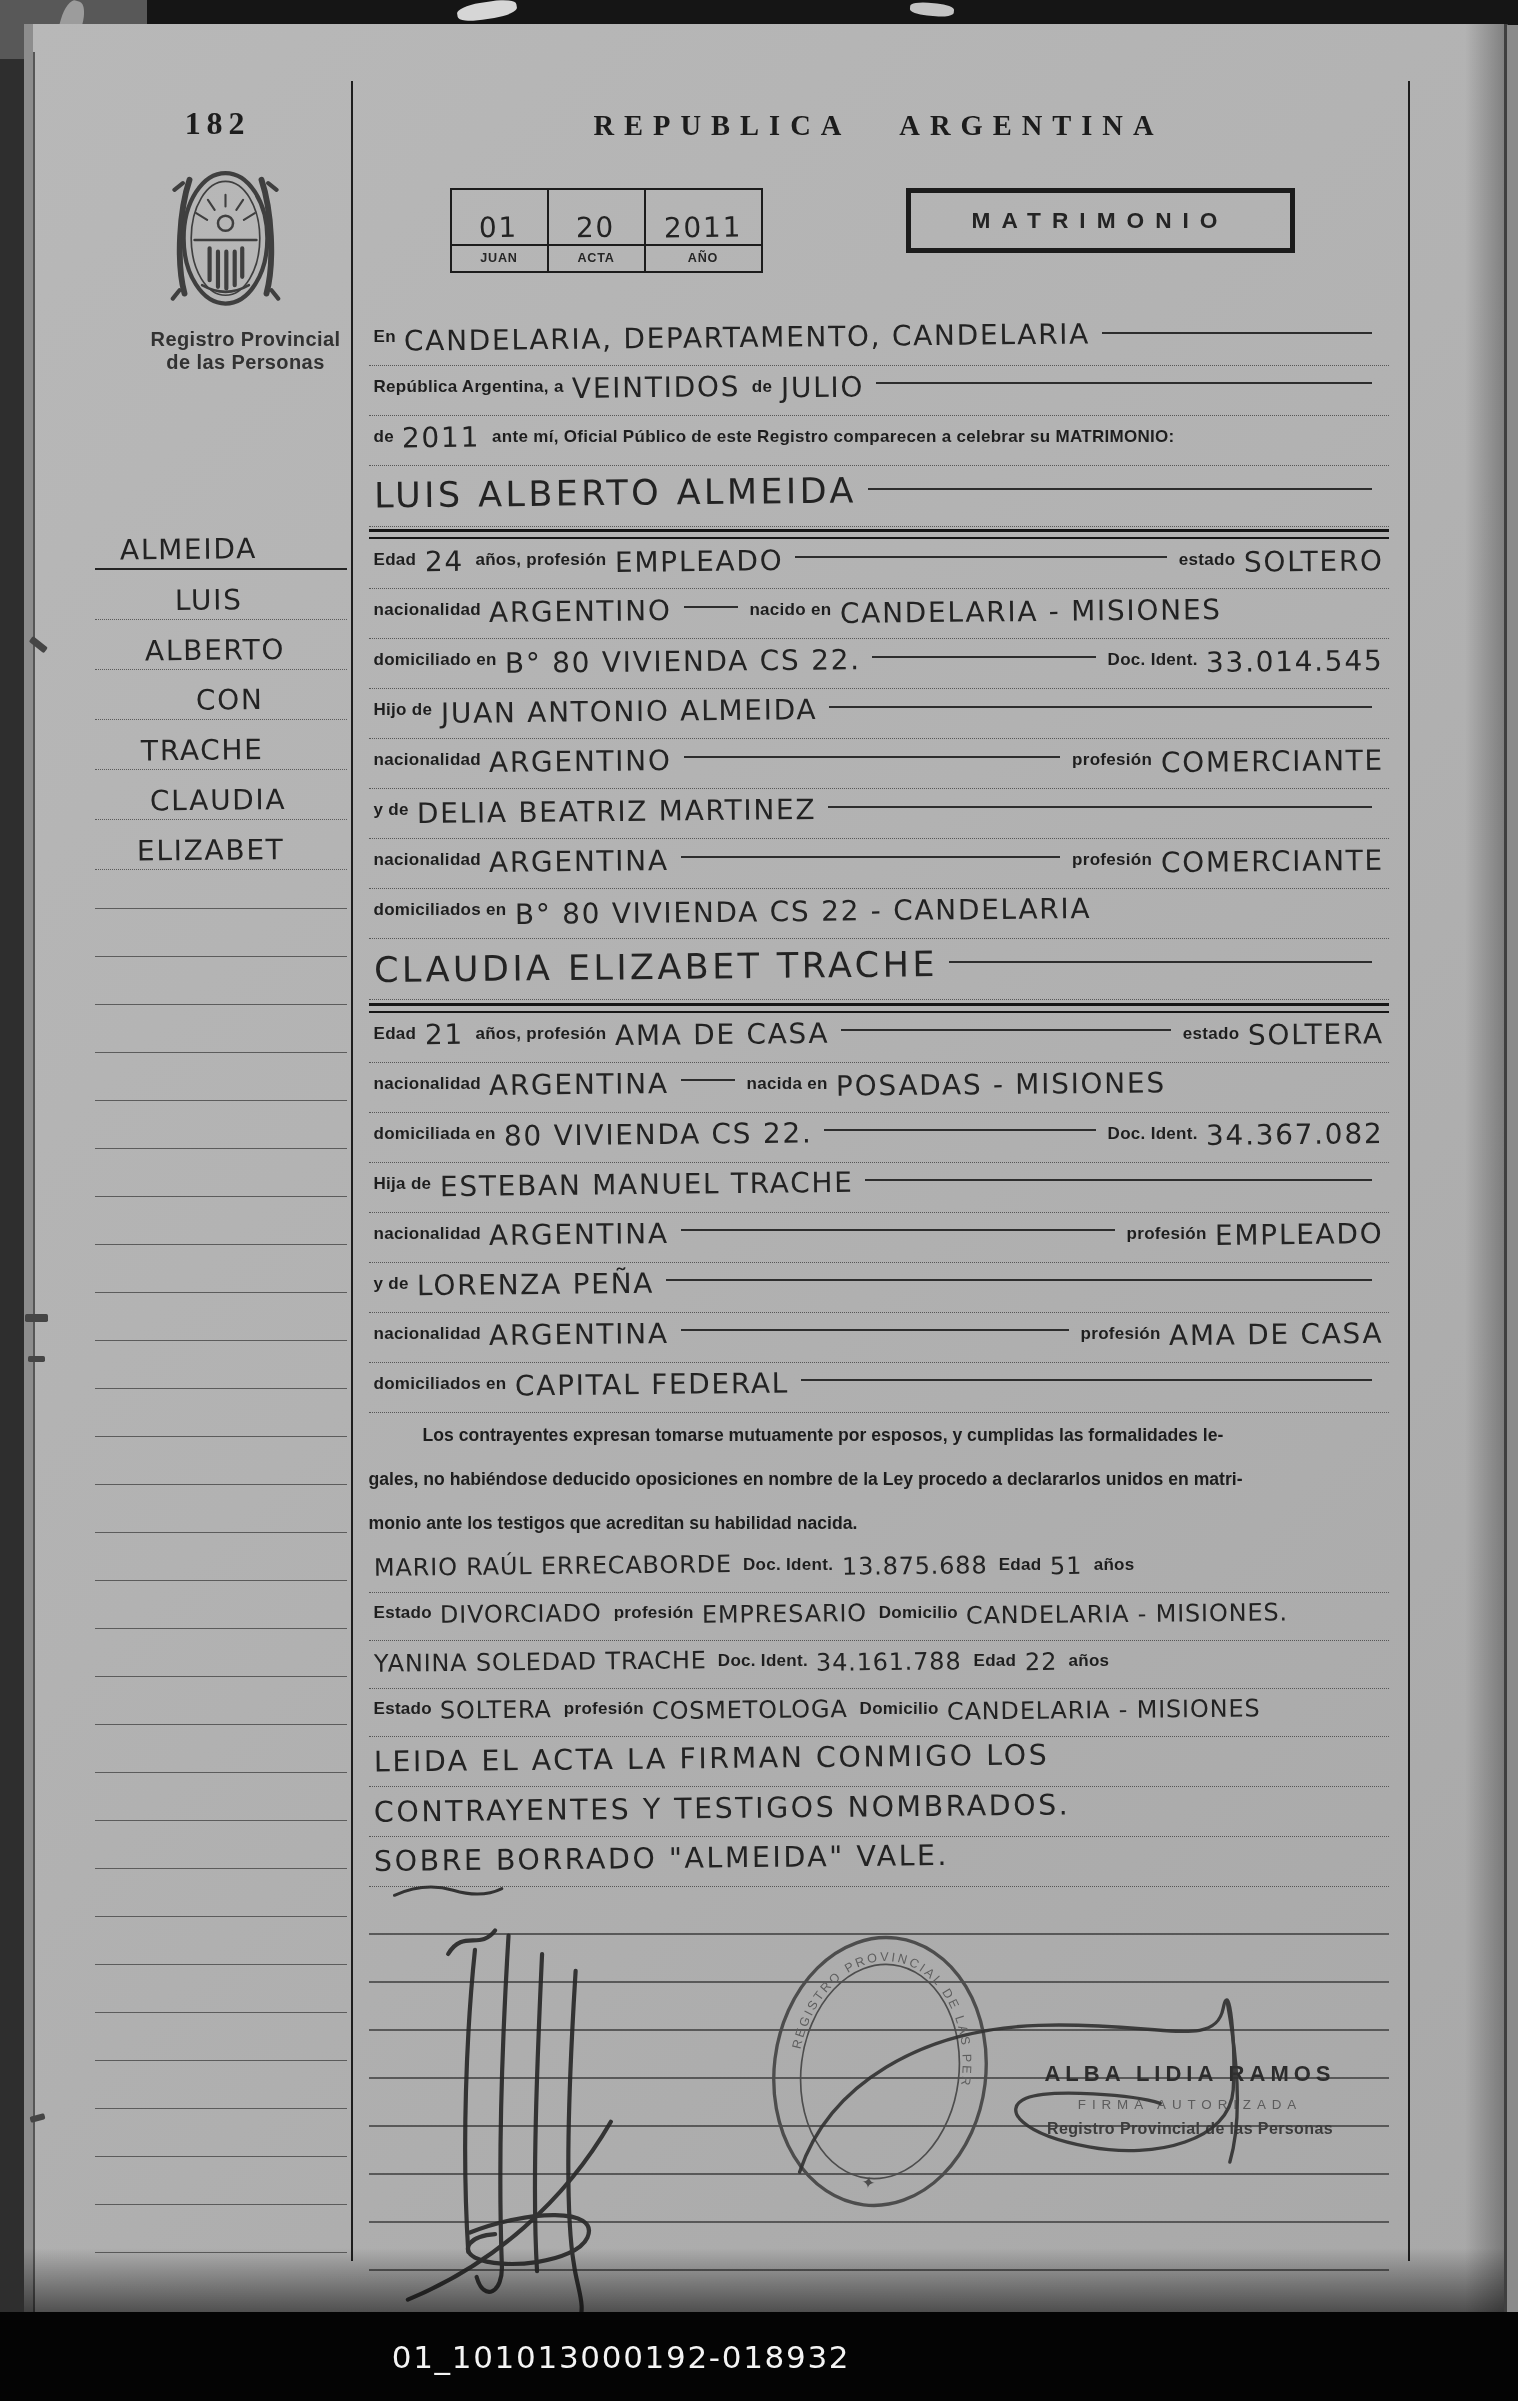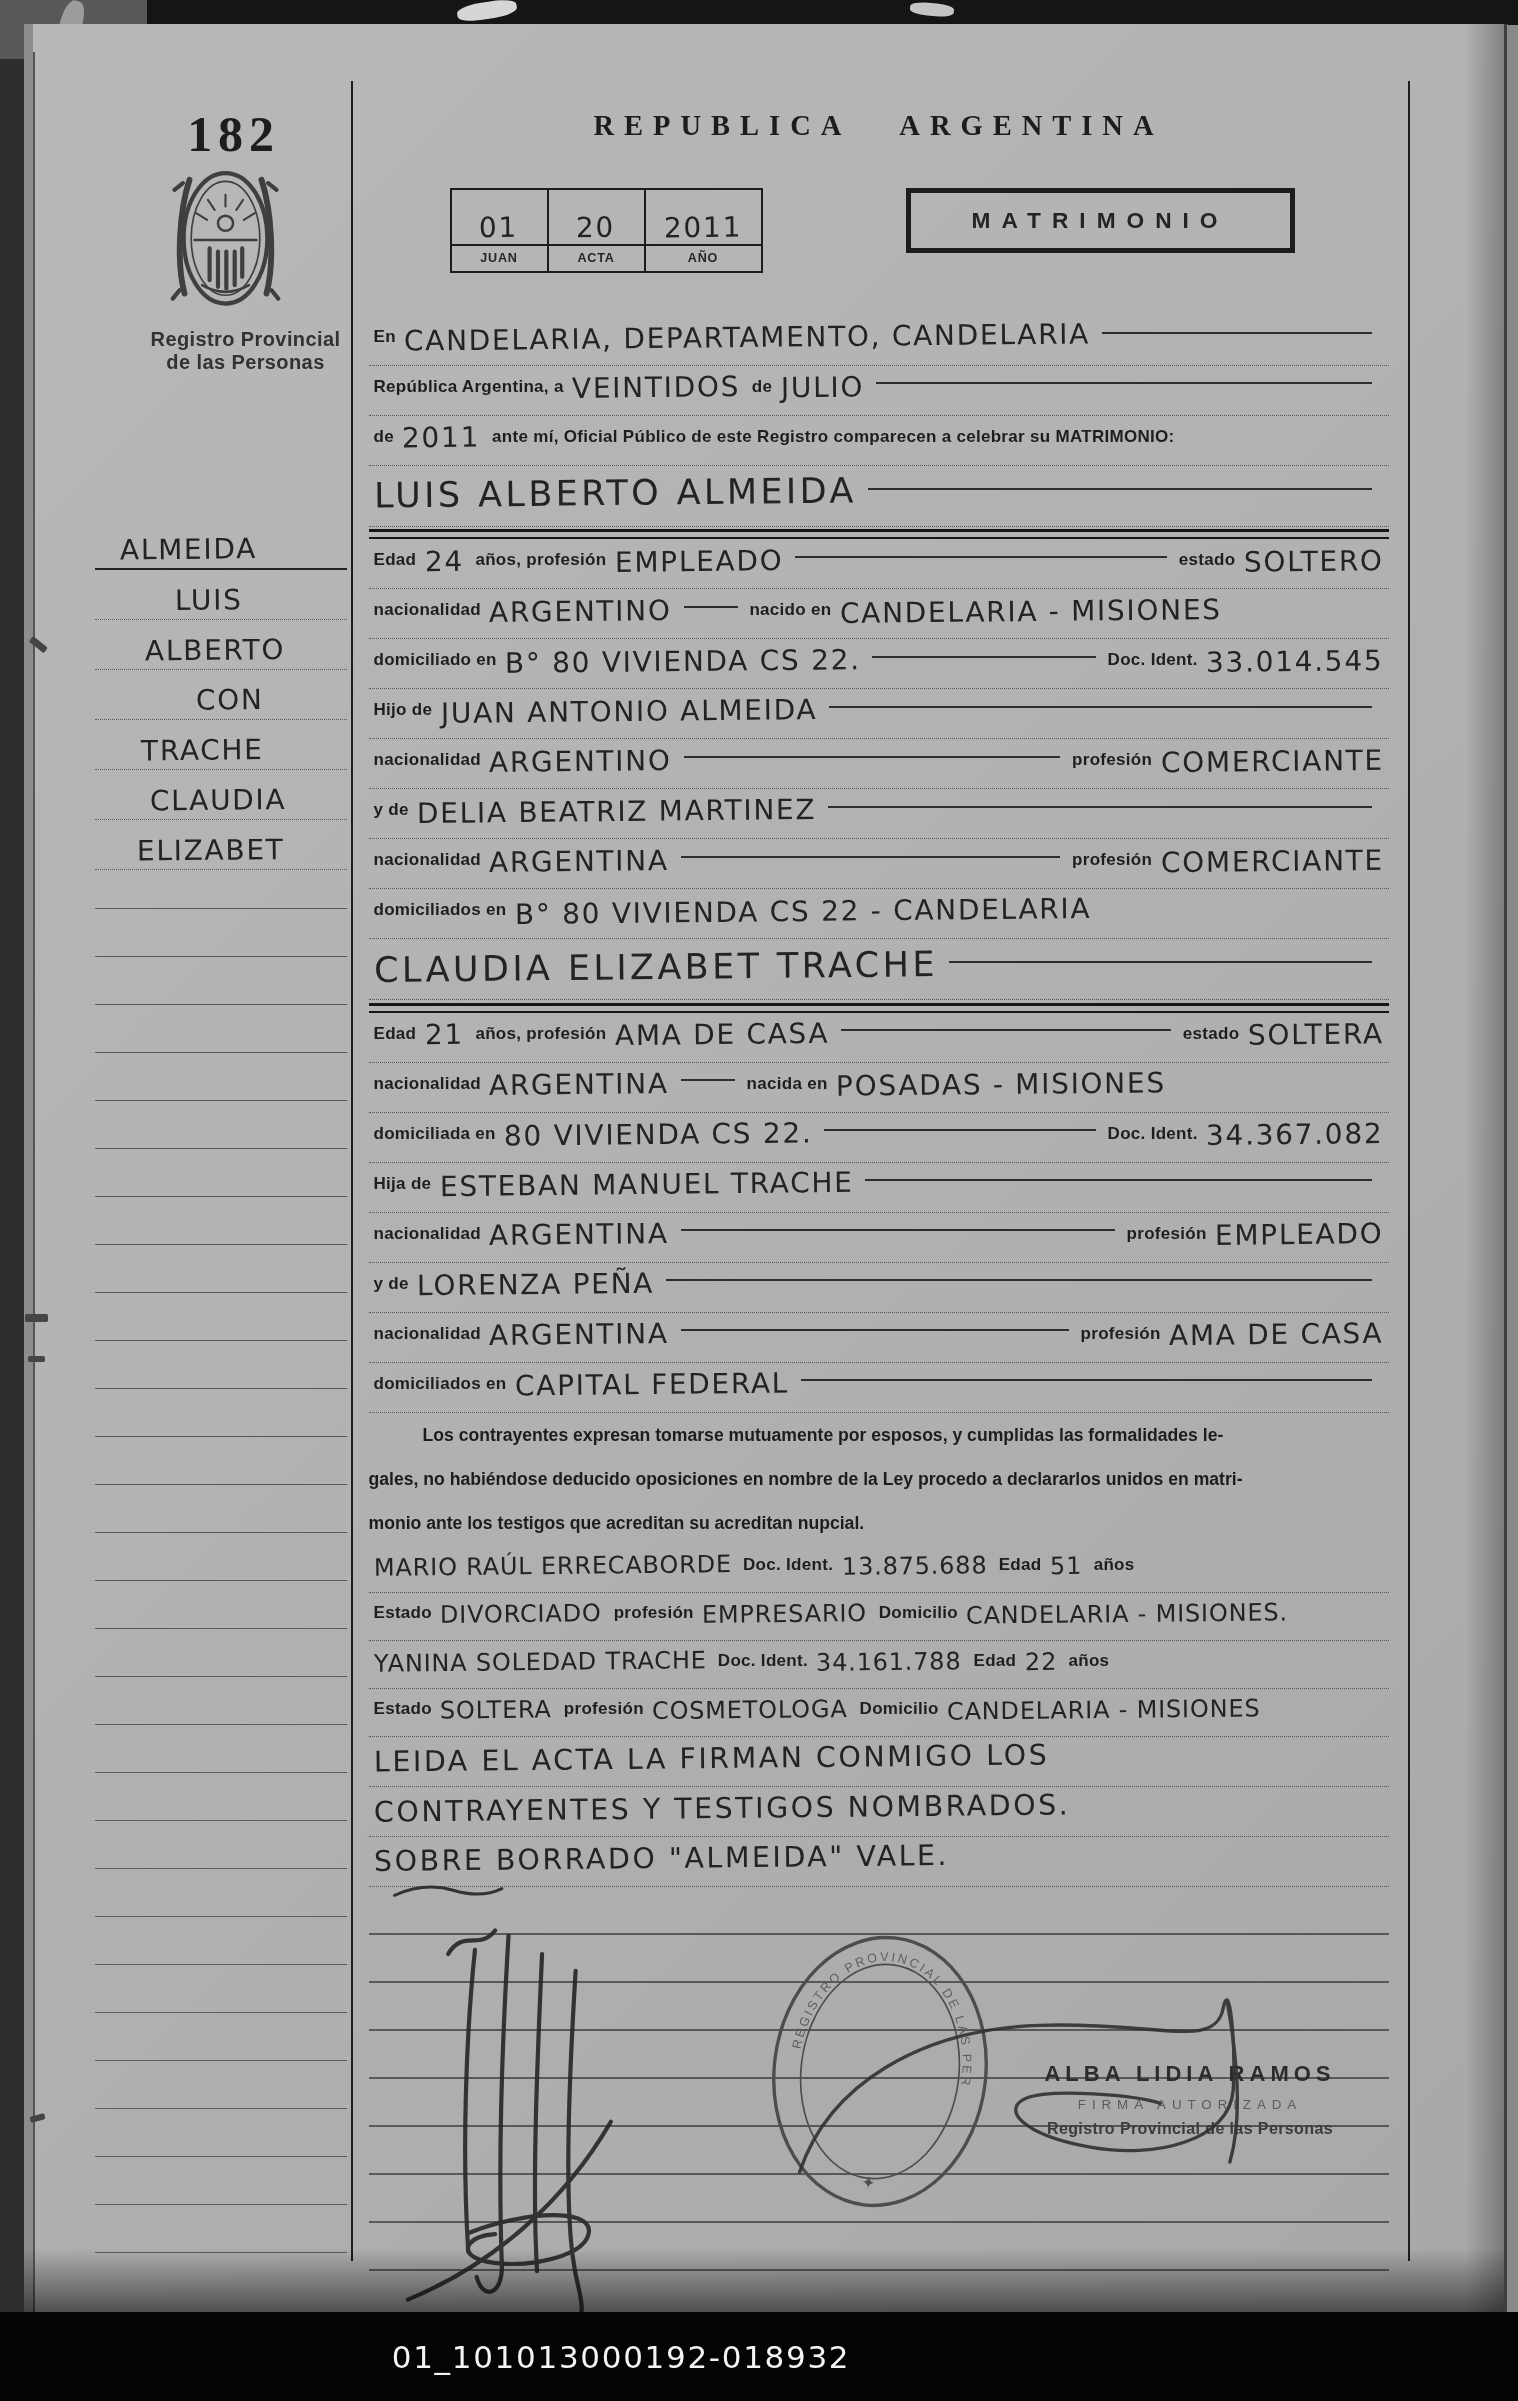--- a/index.html
+++ b/index.html
@@ -30,22 +30,22 @@
   .binding-strip{position:absolute;left:0;top:0;width:9.2px;height:100%;background:#8d8d8d;}
   .binding-line{position:absolute;left:9.2px;top:28.5px;width:2.5px;height:2260px;background:#565656;}
   .speck{position:absolute;background:#454545;border-radius:1.7px;}
   .sp1{left:5px;top:617px;width:18.5px;height:6.7px;transform:rotate(38deg);}
   .sp2{left:1.7px;top:1290px;width:22.7px;height:8.4px;}
   .sp3{left:4.2px;top:1332px;width:17px;height:6.7px;}
   .sp4{left:6.7px;top:2091px;width:15px;height:5.9px;transform:rotate(-15deg);}
 
   
   .page-number{
-    position:absolute;left:126px;top:81px;width:168px;text-align:center;
-    font-family:"Liberation Serif",serif;font-weight:bold;font-size:50px;
+    position:absolute;left:110px;top:81px;width:168px;text-align:center;
+    font-family:"Liberation Serif",serif;font-weight:bold;font-size:32px;
     letter-spacing:5.9px;color:#1d1d1d;
   }
   .seal{position:absolute;left:140px;top:134px;}
   .registry-caption{
     position:absolute;left:92px;top:304px;width:260px;text-align:center;
     font-size:20px;font-weight:bold;color:#323232;line-height:23.5px;letter-spacing:0.4px;
   }
   .margin-list{position:absolute;left:71px;top:495px;width:252px;}
   .mrow{height:49px;border-bottom:1.7px dotted #5a5a5a;display:flex;align-items:flex-end;}
   .mrow.first{border-bottom:2.5px solid #242424;}
@@ -385,21 +385,21 @@
           <span class="hw">AMA DE CASA</span>
         </div>
         <div class="frow">
           <span class="plabel">domiciliados en</span>
           <span class="hw">CAPITAL FEDERAL</span>
           <div class="dash"></div>
         </div>
 
         <div class="clause-line indent">Los contrayentes expresan tomarse mutuamente por esposos, y cumplidas las formalidades le-</div>
         <div class="clause-line">gales, no habiéndose deducido oposiciones en nombre de la Ley procedo a declararlos unidos en matri-</div>
-        <div class="clause-line">monio ante los testigos que acreditan su acreditan  nupcial.</div>
+        <div class="clause-line">monio ante los testigos que acreditan su habilidad  nacida.</div>
 
         <div class="frow wrow">
           <span class="hw small">MARIO RAÚL ERRECABORDE</span>
           <span class="plabel after">Doc. Ident.</span>
           <span class="hw small">13.875.688</span>
           <span class="plabel after">Edad</span>
           <span class="hw small">51</span>
           <span class="plabel after">años</span>
         </div>
         <div class="frow wrow">

